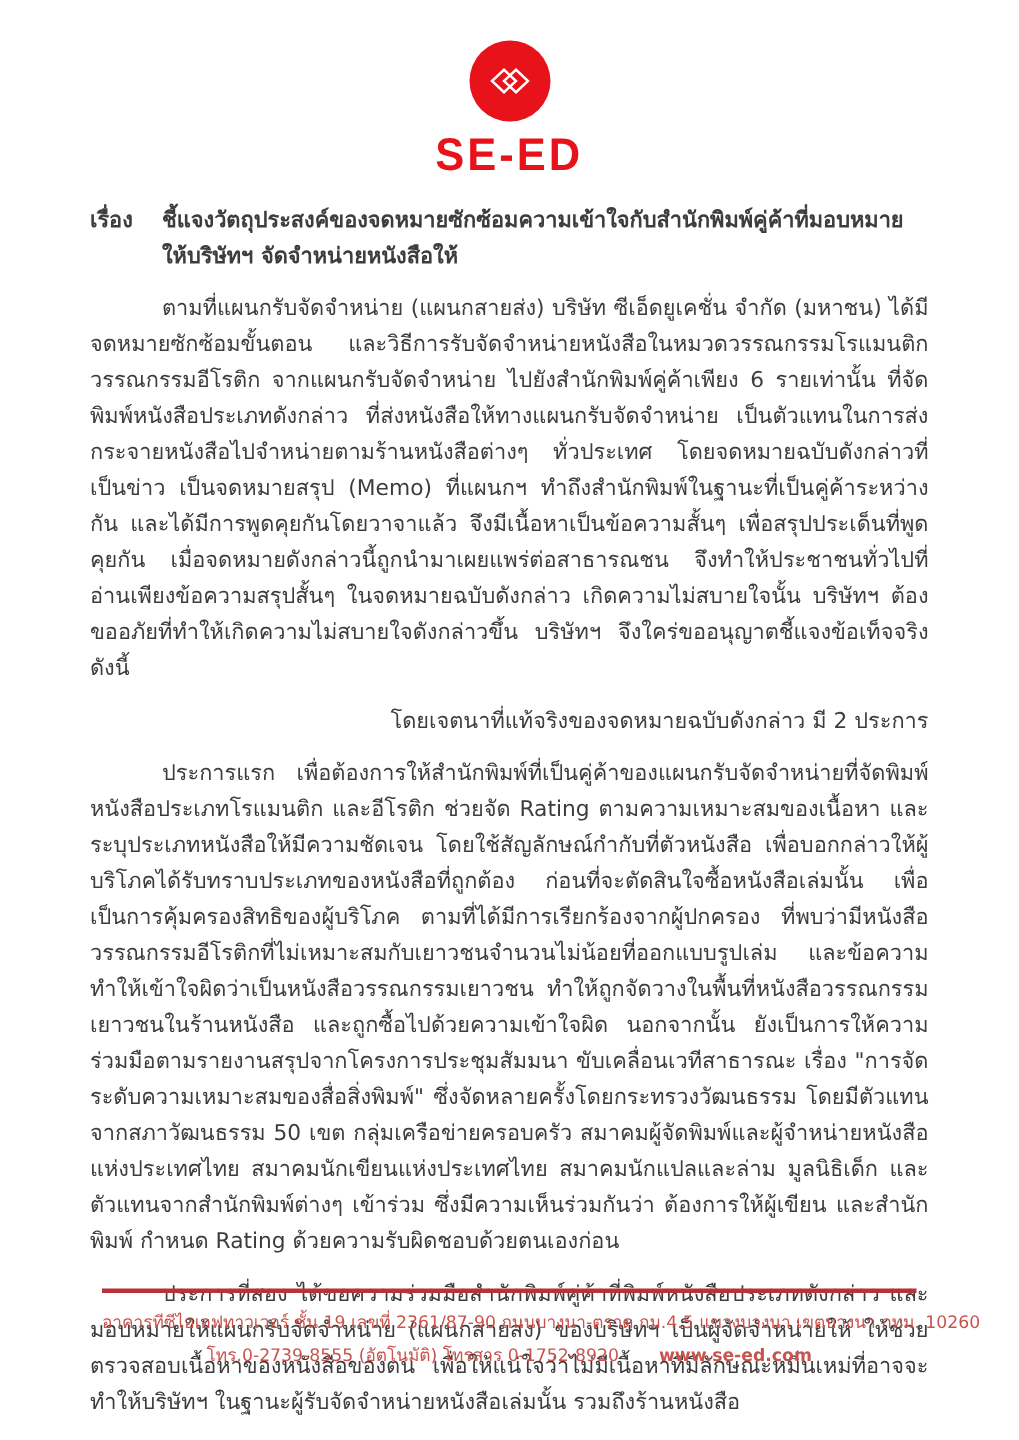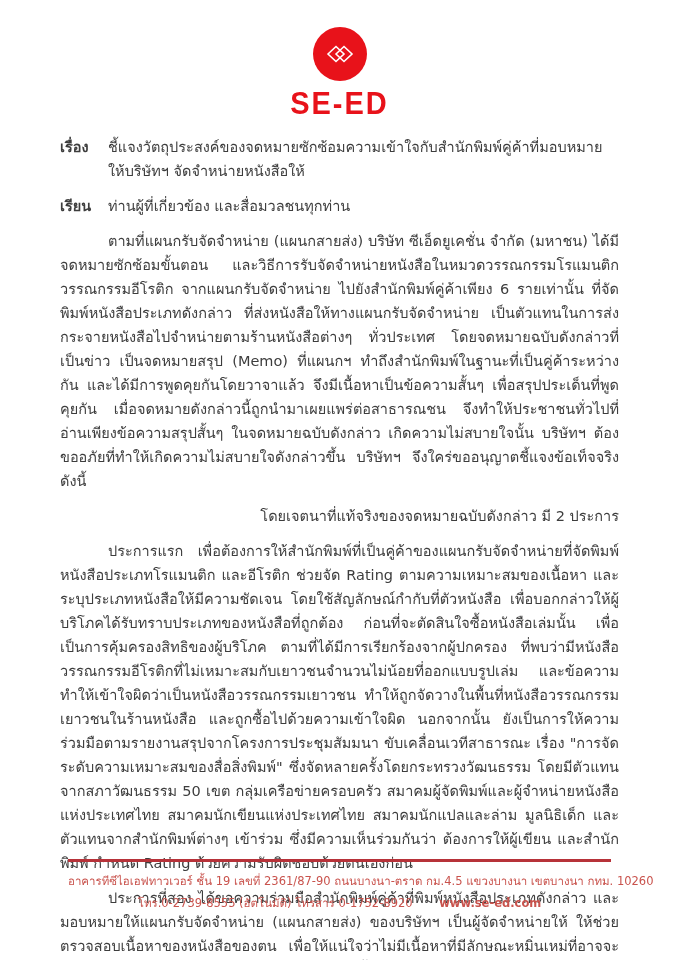--- a/index.html
+++ b/index.html
@@ -42,20 +42,21 @@
     align-items: flex-start;
     margin-bottom: 11px;
   }
   .field-label {
     flex: 0 0 48px;
     font-weight: bold;
   }
   .field-value {
     flex: 1;
     text-align: justify;
+    font-weight: bold;
   }
   .para {
     text-indent: 48px;
     text-align: justify;
     margin-top: 11px;
   }
   .para.single { text-align: right; }
   
   .footer {
     position: absolute;
@@ -94,24 +95,20 @@
   </div>
 
   <div class="letter">
 
 
     <div class="field-row">
       <div class="field-label">เรื่อง</div>
       <div class="field-value">ชี้แจงวัตถุประสงค์ของจดหมายซักซ้อมความเข้าใจกับสำนักพิมพ์คู่ค้าที่มอบหมายให้บริษัทฯ จัดจำหน่ายหนังสือให้</div>
     </div>
 
-    <div class="field-row">
-      <div class="field-label">เรียน</div>
-      <div class="field-value">ท่านผู้ที่เกี่ยวข้อง และสื่อมวลชนทุกท่าน</div>
-    </div>
 
     <p class="para">ตามที่แผนกรับจัดจำหน่าย (แผนกสายส่ง) บริษัท ซีเอ็ดยูเคชั่น จำกัด (มหาชน) ได้มีจดหมายซักซ้อมขั้นตอน และวิธีการรับจัดจำหน่ายหนังสือในหมวดวรรณกรรมโรแมนติก วรรณกรรมอีโรติก จากแผนกรับจัดจำหน่าย ไปยังสำนักพิมพ์คู่ค้าเพียง 6 รายเท่านั้น ที่จัดพิมพ์หนังสือประเภทดังกล่าว ที่ส่งหนังสือให้ทางแผนกรับจัดจำหน่าย เป็นตัวแทนในการส่งกระจายหนังสือไปจำหน่ายตามร้านหนังสือต่างๆ ทั่วประเทศ  โดยจดหมายฉบับดังกล่าวที่เป็นข่าว เป็นจดหมายสรุป (Memo) ที่แผนกฯ ทำถึงสำนักพิมพ์ในฐานะที่เป็นคู่ค้าระหว่างกัน และได้มีการพูดคุยกันโดยวาจาแล้ว จึงมีเนื้อหาเป็นข้อความสั้นๆ เพื่อสรุปประเด็นที่พูดคุยกัน เมื่อจดหมายดังกล่าวนี้ถูกนำมาเผยแพร่ต่อสาธารณชน จึงทำให้ประชาชนทั่วไปที่อ่านเพียงข้อความสรุปสั้นๆ ในจดหมายฉบับดังกล่าว เกิดความไม่สบายใจนั้น บริษัทฯ ต้องขออภัยที่ทำให้เกิดความไม่สบายใจดังกล่าวขึ้น  บริษัทฯ จึงใคร่ขออนุญาตชี้แจงข้อเท็จจริง ดังนี้</p>
 
     <p class="para single">โดยเจตนาที่แท้จริงของจดหมายฉบับดังกล่าว มี 2 ประการ</p>
 
     <p class="para">ประการแรก  เพื่อต้องการให้สำนักพิมพ์ที่เป็นคู่ค้าของแผนกรับจัดจำหน่ายที่จัดพิมพ์หนังสือประเภทโรแมนติก และอีโรติก  ช่วยจัด Rating ตามความเหมาะสมของเนื้อหา  และระบุประเภทหนังสือให้มีความชัดเจน โดยใช้สัญลักษณ์กำกับที่ตัวหนังสือ เพื่อบอกกล่าวให้ผู้บริโภคได้รับทราบประเภทของหนังสือที่ถูกต้อง ก่อนที่จะตัดสินใจซื้อหนังสือเล่มนั้น เพื่อเป็นการคุ้มครองสิทธิของผู้บริโภค  ตามที่ได้มีการเรียกร้องจากผู้ปกครอง ที่พบว่ามีหนังสือวรรณกรรมอีโรติกที่ไม่เหมาะสมกับเยาวชนจำนวนไม่น้อยที่ออกแบบรูปเล่ม และข้อความ ทำให้เข้าใจผิดว่าเป็นหนังสือวรรณกรรมเยาวชน  ทำให้ถูกจัดวางในพื้นที่หนังสือวรรณกรรมเยาวชนในร้านหนังสือ  และถูกซื้อไปด้วยความเข้าใจผิด นอกจากนั้น  ยังเป็นการให้ความร่วมมือตามรายงานสรุปจากโครงการประชุมสัมมนา ขับเคลื่อนเวทีสาธารณะ เรื่อง "การจัดระดับความเหมาะสมของสื่อสิ่งพิมพ์" ซึ่งจัดหลายครั้งโดยกระทรวงวัฒนธรรม โดยมีตัวแทนจากสภาวัฒนธรรม 50 เขต กลุ่มเครือข่ายครอบครัว สมาคมผู้จัดพิมพ์และผู้จำหน่ายหนังสือแห่งประเทศไทย สมาคมนักเขียนแห่งประเทศไทย สมาคมนักแปลและล่าม มูลนิธิเด็ก และตัวแทนจากสำนักพิมพ์ต่างๆ เข้าร่วม ซึ่งมีความเห็นร่วมกันว่า ต้องการให้ผู้เขียน  และสำนักพิมพ์  กำหนด Rating  ด้วยความรับผิดชอบด้วยตนเองก่อน</p>
 
     <p class="para">ประการที่สอง  ได้ขอความร่วมมือสำนักพิมพ์คู่ค้าที่พิมพ์หนังสือประเภทดังกล่าว และมอบหมายให้แผนกรับจัดจำหน่าย (แผนกสายส่ง) ของบริษัทฯ เป็นผู้จัดจำหน่ายให้ ให้ช่วยตรวจสอบเนื้อหาของหนังสือของตน เพื่อให้แน่ใจว่าไม่มีเนื้อหาที่มีลักษณะหมิ่นเหม่ที่อาจจะทำให้บริษัทฯ ในฐานะผู้รับจัดจำหน่ายหนังสือเล่มนั้น  รวมถึงร้านหนังสือ</p>
 
   </div>

